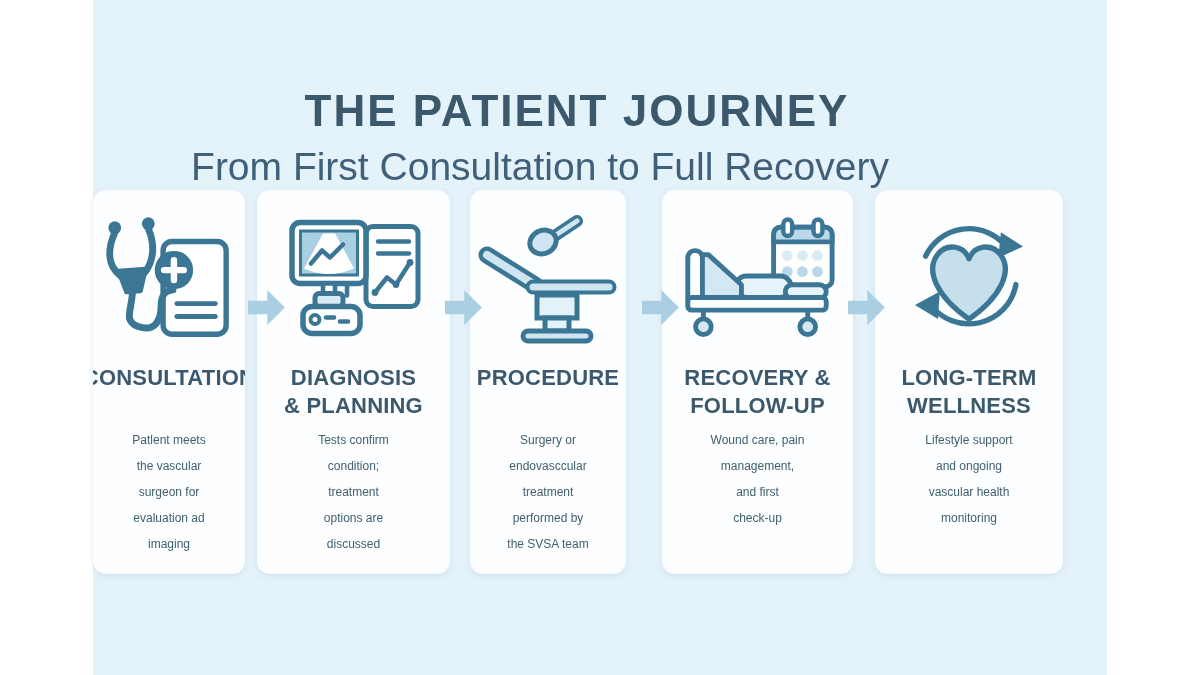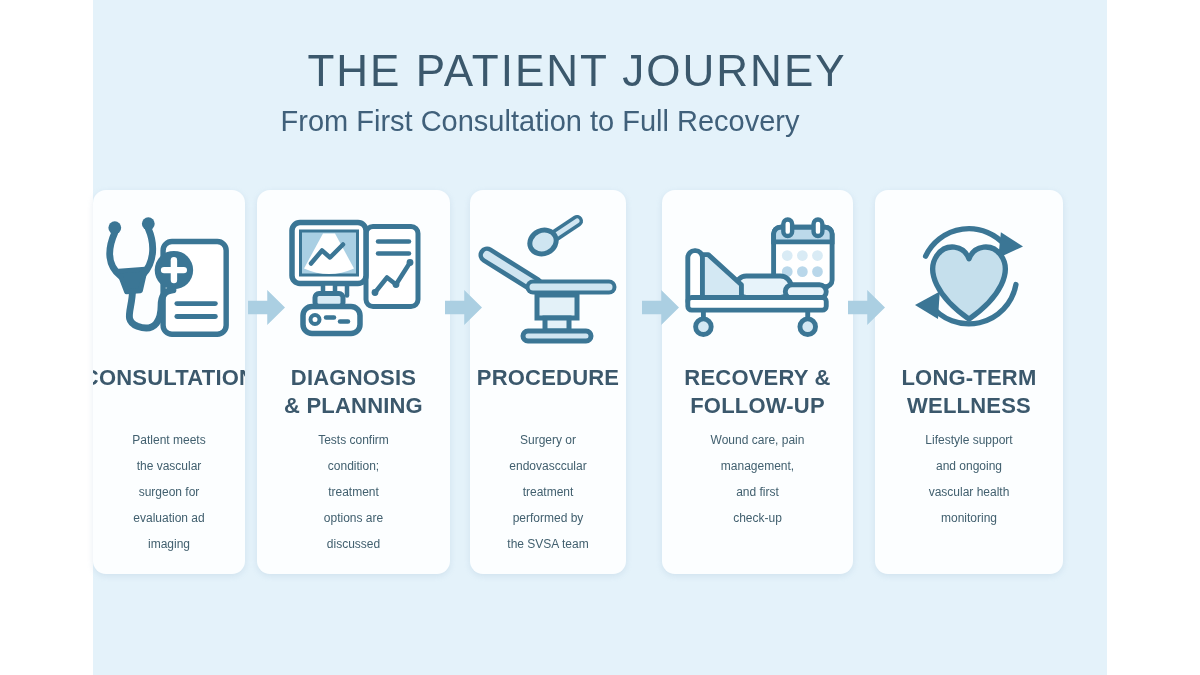--- a/index.html
+++ b/index.html
@@ -7,25 +7,25 @@
     width:1200px;height:675px;position:relative;overflow:hidden;
     background:#ffffff;
     font-family:"Liberation Sans", sans-serif;
   }
   .panel{
     position:absolute;left:93px;top:0;width:1014px;height:675px;
     background:var(--panel-bg,#e4f2fa);
   }
   .header{position:absolute;top:46px;left:0;width:100%;text-align:center;}
   .title{
-    font-size:44px;font-weight:400;letter-spacing:2px;line-height:1.15;
-    color:var(--heading,#3d5a6d);transform:translateX(-23px);
+    font-size:44px;font-weight:700;letter-spacing:2px;line-height:1.15;
+    color:var(--heading,#3d5a6d);transform:translateX(-23px);margin-top:40px;
   }
   .subtitle{
-    font-size:29px;font-weight:400;line-height:1.2;margin-top:7px;
+    font-size:39px;font-weight:400;line-height:1.2;margin-top:7px;
     color:var(--subheading,#40607a);transform:translateX(-60px);
   }
   .card{
     position:absolute;top:190px;height:384px;border-radius:13px;overflow:hidden;
     background:var(--card-bg,#fcfeff);
     box-shadow:0 2px 6px rgba(130,165,195,0.20);
   }
   .c1{left:0;width:152px}
   .c2{left:164px;width:193px}
   .c3{left:377px;width:156px}

